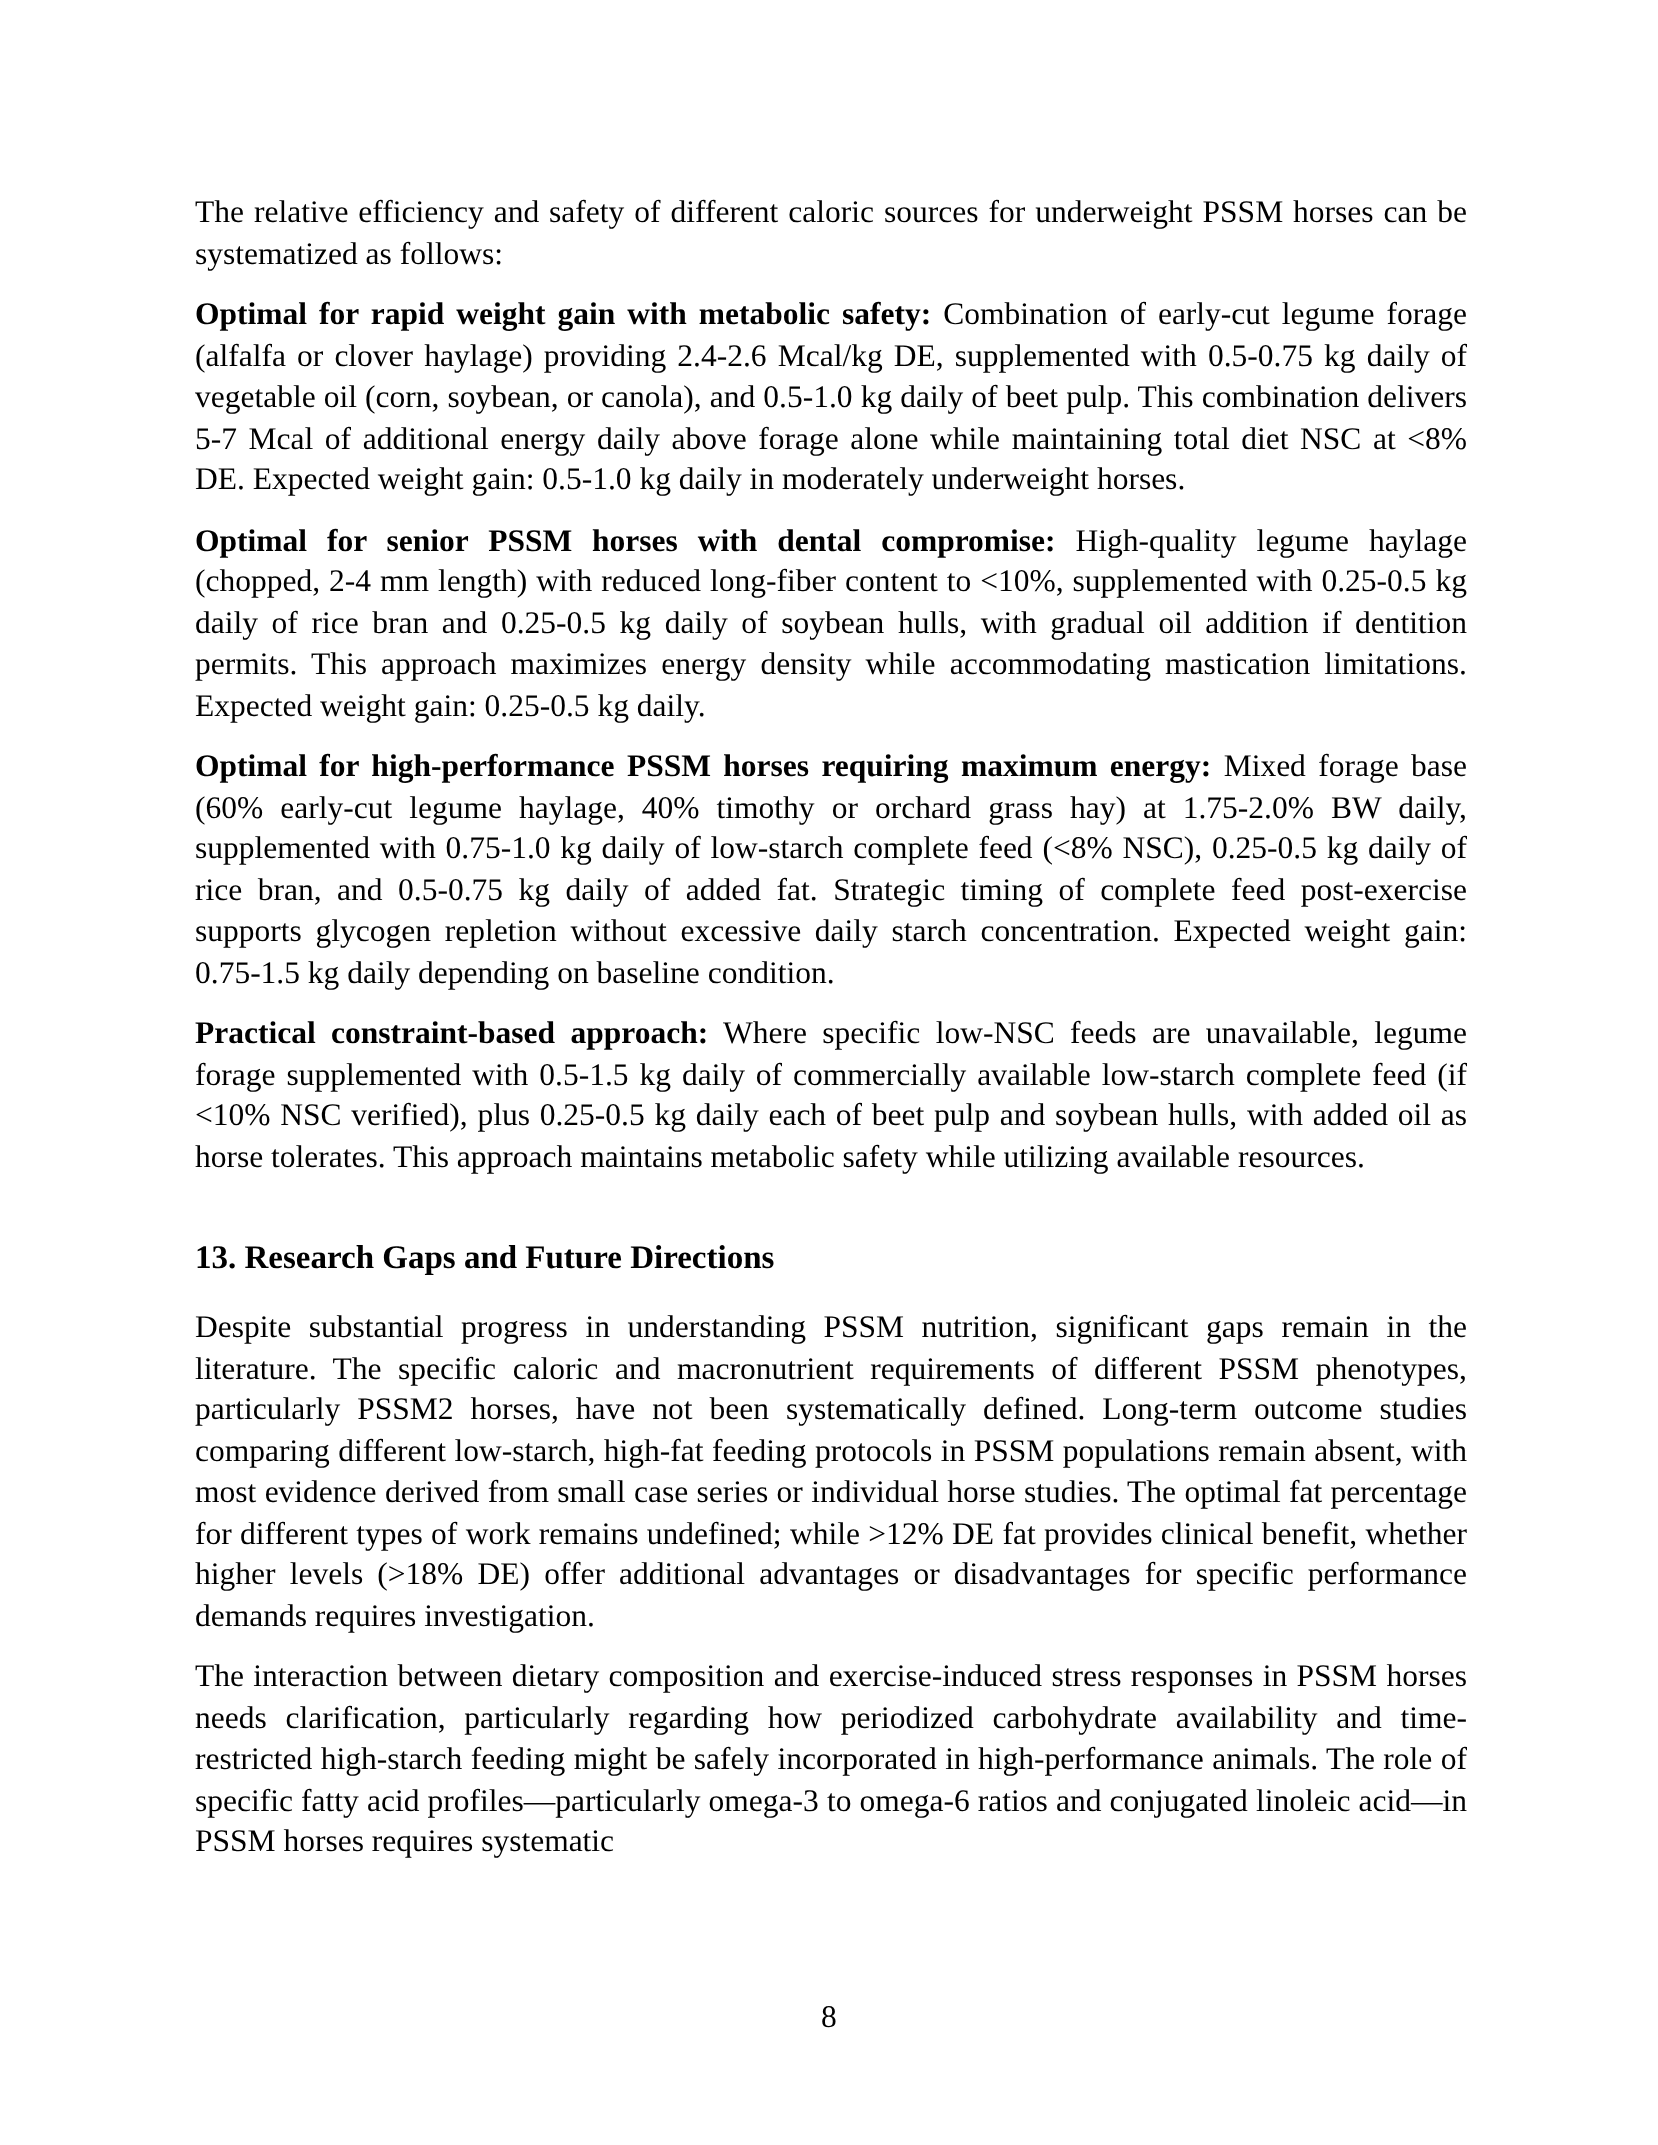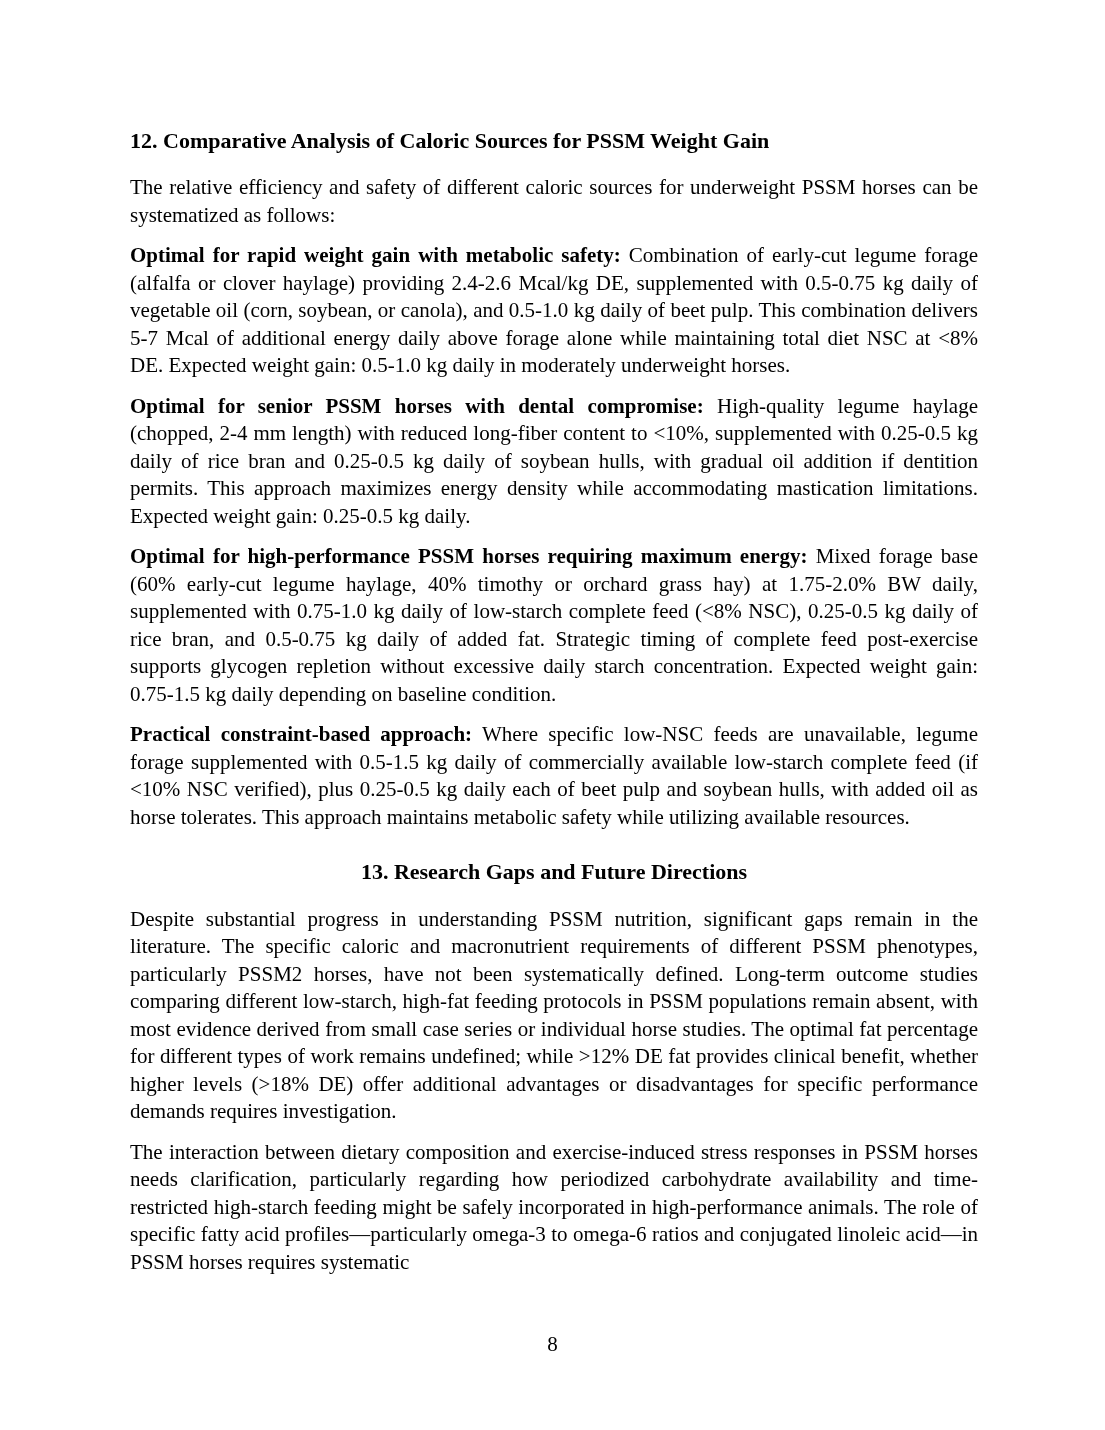--- a/index.html
+++ b/index.html
@@ -24,22 +24,21 @@
     width: 848px;
   }
   .section-heading {
     font-size: 22px;
     font-weight: bold;
     line-height: 1.2;
     margin: 0 0 20px 0;
     color: #000000;
   }
   .section-heading.second {
-    margin-top: 28px;
-    text-align: center;
+    margin-top: 40px;
   }
   p.body-para {
     font-size: 21px;
     line-height: 27.5px;
     text-align: justify;
     margin: 0 0 13px 0;
     color: #000000;
     hyphens: auto;
     -webkit-hyphens: auto;
   }
@@ -57,21 +56,20 @@
     color: #000000;
   }
 </style>
 </head>
 <body>
 
 <div class="page">
   <div class="text-block">
 
     <section>
-      <h2 class="section-heading">12. Comparative Analysis of Caloric Sources for PSSM Weight Gain</h2>
 
       <p class="body-para"><span class="lead"></span><span>The relative efficiency and safety of different caloric sources for underweight PSSM horses can be systematized as follows:</span></p>
 
       <p class="body-para"><span class="lead">Optimal for rapid weight gain with metabolic safety:</span><span> Combination of early-cut legume forage (alfalfa or clover haylage) providing 2.4-2.6 Mcal/kg DE, supplemented with 0.5-0.75 kg daily of vegetable oil (corn, soybean, or canola), and 0.5-1.0 kg daily of beet pulp. This combination delivers 5-7 Mcal of additional energy daily above forage alone while maintaining total diet NSC at &lt;8% DE. Expected weight gain: 0.5-1.0 kg daily in moderately underweight horses.</span></p>
 
       <p class="body-para"><span class="lead">Optimal for senior PSSM horses with dental compromise:</span><span> High-quality legume haylage (chopped, 2-4 mm length) with reduced long-fiber content to &lt;10%, supplemented with 0.25-0.5 kg daily of rice bran and 0.25-0.5 kg daily of soybean hulls, with gradual oil addition if dentition permits. This approach maximizes energy density while accommodating mastication limitations. Expected weight gain: 0.25-0.5 kg daily.</span></p>
 
       <p class="body-para"><span class="lead">Optimal for high-performance PSSM horses requiring maximum energy:</span><span> Mixed forage base (60% early-cut legume haylage, 40% timothy or orchard grass hay) at 1.75-2.0% BW daily, supplemented with 0.75-1.0 kg daily of low-starch complete feed (&lt;8% NSC), 0.25-0.5 kg daily of rice bran, and 0.5-0.75 kg daily of added fat. Strategic timing of complete feed post-exercise supports glycogen repletion without excessive daily starch concentration. Expected weight gain: 0.75-1.5 kg daily depending on baseline condition.</span></p>
 
       <p class="body-para"><span class="lead">Practical constraint-based approach:</span><span> Where specific low-NSC feeds are unavailable, legume forage supplemented with 0.5-1.5 kg daily of commercially available low-starch complete feed (if &lt;10% NSC verified), plus 0.25-0.5 kg daily each of beet pulp and soybean hulls, with added oil as horse tolerates. This approach maintains metabolic safety while utilizing available resources.</span></p>

